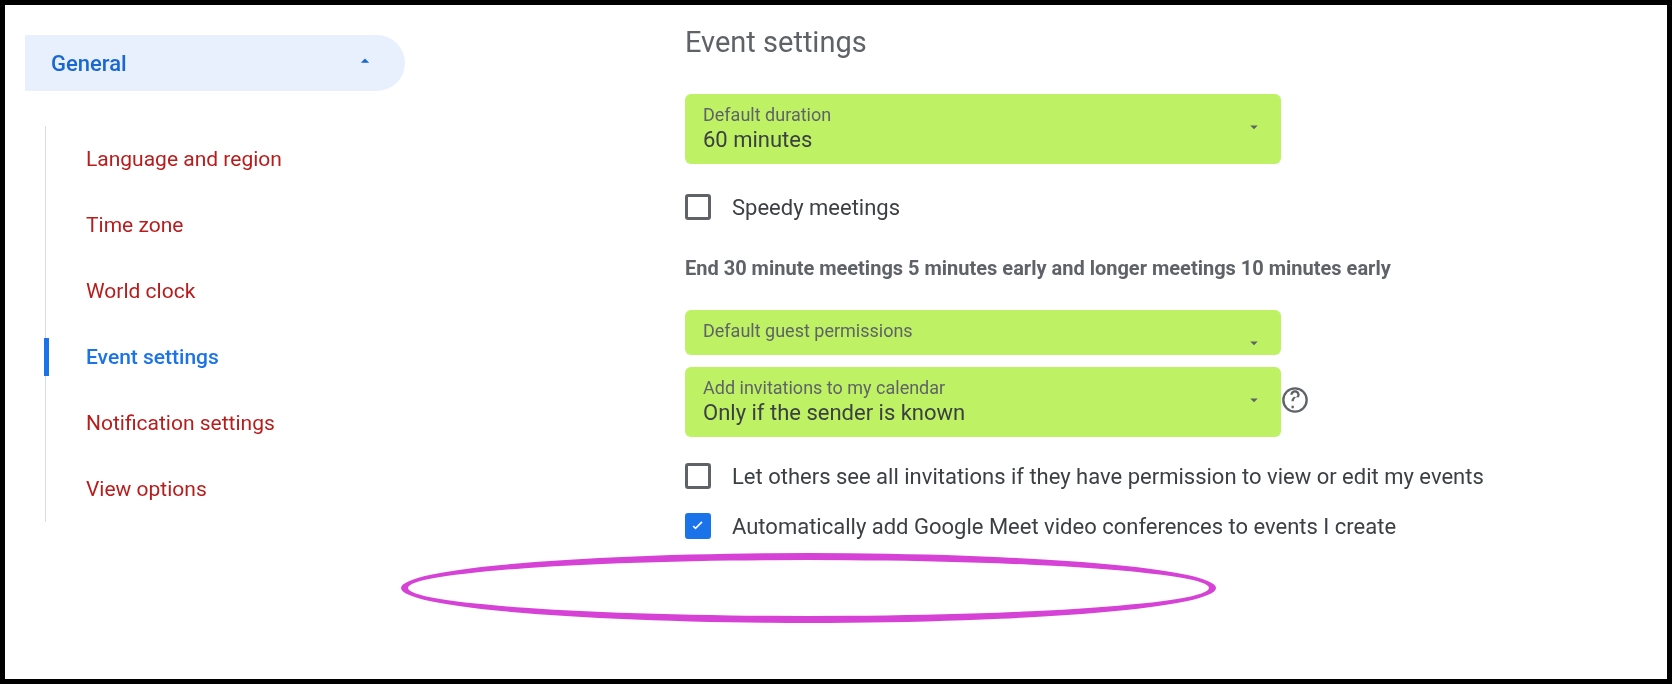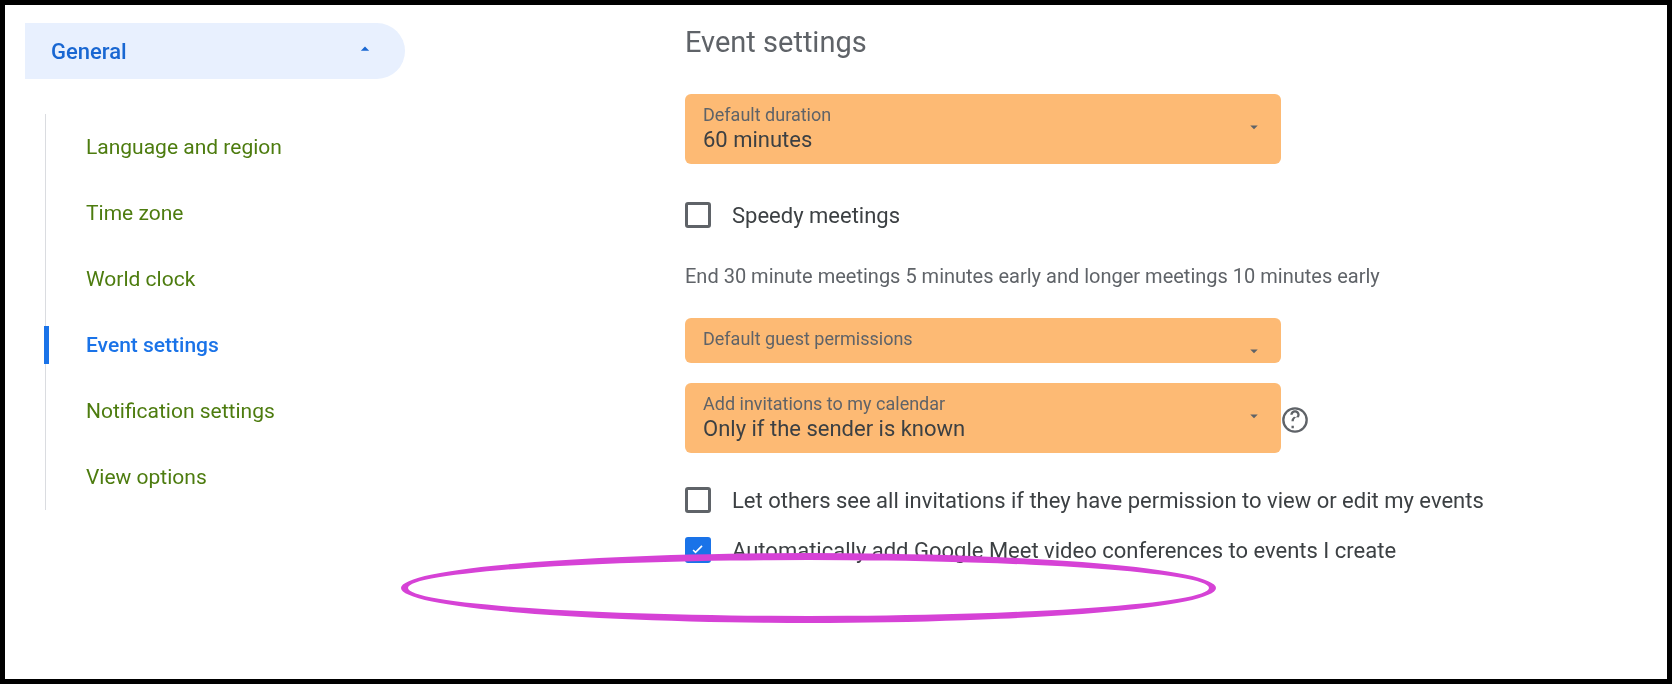--- a/index.html
+++ b/index.html
@@ -24,34 +24,35 @@
       font-size: 22px;
       font-weight: 500;
       border-radius: 0 28px 28px 0;
       height: 56px;
       display: flex;
       align-items: center;
       justify-content: space-between;
       padding: 0 30px 0 26px;
       margin-right: 20px;
       cursor: pointer;
+      margin-top: 12px;
     }
     .sidebar-header .chevron-icon {
       color: #1967d2;
     }
     .sidebar-items {
       margin-top: 35px;
       border-left: 1px solid #dadce0;
       margin-left: 20px;
       display: flex;
       flex-direction: column;
     }
     .sidebar-item {
       font-size: 21px;
-      color: #4d7c0f;
+      color: #b91c1c;
       padding: 0 0 0 40px;
       height: 66px;
       line-height: 66px;
       cursor: pointer;
       position: relative;
     }
     .sidebar-item.active {
       color: #1a73e8;
       font-weight: 500;
     }
@@ -69,27 +70,27 @@
       padding: 20px 0 0 260px;
       position: relative;
     }
     .section-title {
       font-size: 29px;
       color: #5f6368;
       font-weight: 400;
       margin: 0 0 35px 0;
     }
     .dropdown {
-      background: #fdba74;
+      background: #bef264;
       border-radius: 6px;
       padding: 10px 18px 12px 18px;
       width: 596px;
       cursor: pointer;
       position: relative;
-      margin-bottom: 8px;
+      margin-bottom: 0;
     }
     .dropdown-label {
       font-size: 18px;
       color: #5f6368;
       display: block;
       margin-bottom: 2px;
     }
     .dropdown-value {
       font-size: 22px;
       color: #3c4043;
@@ -121,20 +122,21 @@
     }
     .checkbox.checked {
       background: #1a73e8;
       border-color: #1a73e8;
     }
     .checkbox.checked svg { display: block; }
     .checkbox svg { display: none; }
     .hint-text {
       font-size: 20px;
       color: #5f6368;
+      font-weight: bold;
     }
     .row-wrap {
       display: flex;
       align-items: center;
     }
     .help-icon {
       color: #5f6368;
       cursor: pointer;
     }
     .highlight-oval {

